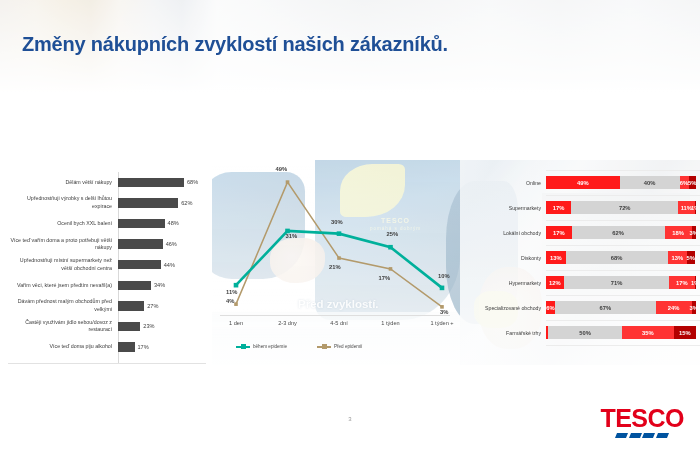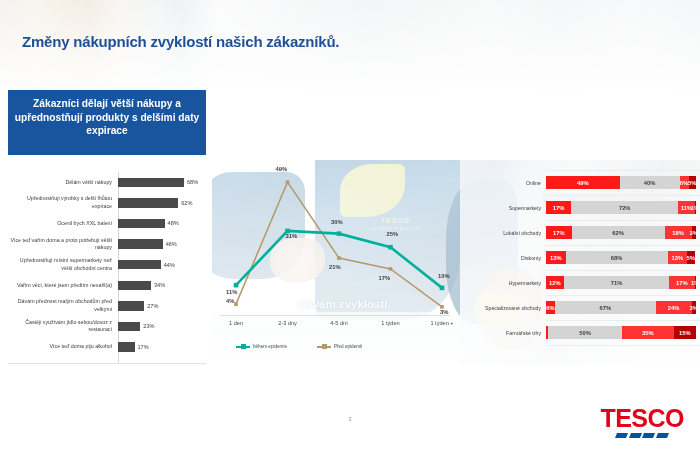--- a/index.html
+++ b/index.html
@@ -125,21 +125,21 @@
     background: #ffffff;
   }
   .bg-photo .bottom-white {
     position: absolute; left: 0; top: 366px; width: 700px; height: 84px;
     background: #ffffff;
   }
 
   
   .slide-title {
     position: absolute; left: 22px; top: 33px;
-    font-size: 15px; font-weight: bold;
+    font-size: 20px; font-weight: bold;
     color: #1f4f96;
     letter-spacing: -0.2px;
     white-space: nowrap;
     z-index: 5;
   }
 
   
   .panel-head {
     position: absolute;
     background: #19559e;
@@ -294,21 +294,20 @@
       <div class="blob1"></div>
       <div class="blob2"></div>
       <div class="blob3"></div>
     </div>
     <div class="left-white"></div>
     <div class="bottom-white"></div>
   </div>
 
   <div class="slide-title">Změny nákupních zvyklostí našich zákazníků.</div>
 
-  <div class="panel-head" id="head-1">Zákazníci dělají větší nákupy a upřednostňují produkty s delšími daty expirace</div>
 
   <div class="panel-body" id="body-1">
     <div class="hbars" id="hbars">
       <div class="hbar-axis"></div>
       <div class="hbar-baseline"></div>
     <div class="hbar-row">
           <div class="hbar-label">Dělám větší nákupy</div>
           <div class="hbar-track">
             <div class="hbar-fill" style="width: 66px; background: rgb(74, 74, 74);"></div>
             <div class="hbar-value">68%</div>
@@ -383,21 +382,21 @@
           <rect x="174.7" y="107.10384615384616" width="3.6" height="3.6" fill="#b39a6b"></rect>
           <rect x="226.2" y="145.0653846153846" width="3.6" height="3.6" fill="#b39a6b"></rect>
           <path d="M 22 125.17307692307692 L 73.5 70.9423076923077 L 125 73.65384615384616 L 176.5 87.21153846153845 L 228 127.88461538461539" fill="none" stroke="#00b09b" stroke-width="2.6"></path>
           <rect x="19.7" y="122.87307692307692" width="4.6" height="4.6" fill="#00b09b"></rect>
           <rect x="71.2" y="68.6423076923077" width="4.6" height="4.6" fill="#00b09b"></rect>
           <rect x="122.7" y="71.35384615384616" width="4.6" height="4.6" fill="#00b09b"></rect>
           <rect x="174.2" y="84.91153846153846" width="4.6" height="4.6" fill="#00b09b"></rect>
           <rect x="225.7" y="125.58461538461539" width="4.6" height="4.6" fill="#00b09b"></rect>
         </svg>
       <div class="lc-baseline"></div>
-      <div class="lc-watermark">Dávám zvyklostí.</div>
+      <div class="lc-watermark">Před zvyklostí.</div>
       <div class="lc-xlabels" id="lc-xlabels">
           <div class="lc-xlabel" style="position: absolute; left: 0px; width: 44px;">1 den</div>
           <div class="lc-xlabel" style="position: absolute; left: 51.5px; width: 44px;">2-3 dny</div>
           <div class="lc-xlabel" style="position: absolute; left: 103px; width: 44px;">4-5 dní</div>
           <div class="lc-xlabel" style="position: absolute; left: 154.5px; width: 44px;">1 týden</div>
           <div class="lc-xlabel" style="position: absolute; left: 206px; width: 44px;">1 týden +</div>
         </div>
       <div class="lc-legend" id="lc-legend">
           <div class="lc-leg-item">
             <span class="lc-leg-swatch" style="background: rgb(0, 176, 155);"></span>

